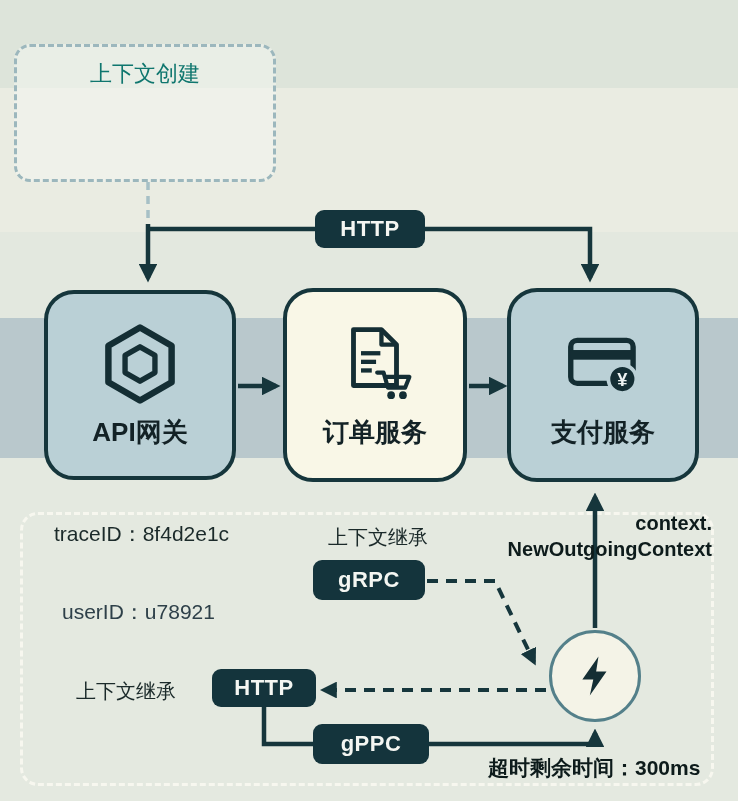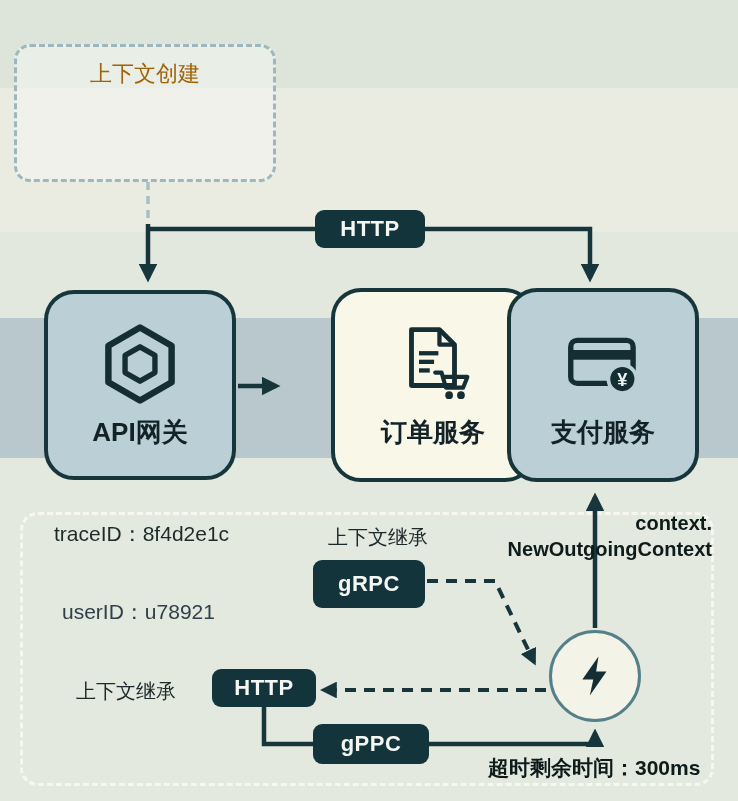--- a/index.html
+++ b/index.html
@@ -15,51 +15,51 @@
   .band-blue{top:318px;height:140px;background:#b9c8cc;}
   .band-bottom{top:458px;height:343px;background:#e4e9e0;}
 
   .ctx-box{
     position:absolute; left:14px; top:44px; width:262px; height:138px;
     border:3px dashed #9cb7bd; border-radius:16px;
     background:rgba(243,246,240,0.55); box-sizing:border-box;
   }
   .ctx-title{
     position:absolute; left:0; right:0; top:12px; text-align:center;
-    font-size:22px; font-weight:500; color:#a16207;
+    font-size:22px; font-weight:500; color:#0f766e;
   }
   .ctx-code{
     position:absolute; left:14px; top:56px; width:228px; height:62px;
     background:#fcfcf4; border:2px solid #dce3d9; border-radius:6px;
     display:flex; align-items:center; justify-content:center;
     font-size:21px; color:#1d2b2b; box-sizing:border-box;
     box-shadow:0 1px 2px rgba(0,0,0,0.08);
   }
 
   svg.connectors{position:absolute; left:0; top:0; pointer-events:none;}
 
   .badge{
     position:absolute; background:#14343c; color:#f4f6f2;
     font-weight:700; font-size:22px; letter-spacing:0.5px;
     display:flex; align-items:center; justify-content:center;
     border-radius:9px; box-sizing:border-box;
   }
   .badge-http-top{left:315px; top:210px; width:110px; height:38px;}
-  .badge-grpc{left:313px; top:560px; width:112px; height:48px;}
+  .badge-grpc{left:313px; top:560px; width:112px; height:40px;}
   .badge-http-bottom{left:212px; top:669px; width:104px; height:38px;}
   .badge-gppc{left:313px; top:724px; width:116px; height:40px;}
 
   .node{
     position:absolute; top:288px; height:194px;
     border:4px solid #16363c; border-radius:30px; box-sizing:border-box;
     display:flex; flex-direction:column; align-items:center; justify-content:center;
     gap:8px;
   }
   .node-gateway{left:44px; width:192px; height:190px; top:290px; background:#bad0d6;}
-  .node-order{left:283px; width:204px; background:#f9f7e7;margin-left:48px;}
+  .node-order{left:283px; width:184px; background:#f9f7e7;}
   .node-payment{left:507px; width:192px; background:#bad0d6;}
   .node-label{font-size:26px; font-weight:600; color:#132226;}
   .node-icon{width:86px; height:86px;}
 
   .bottom-dashed{
     position:absolute; left:20px; top:512px; width:694px; height:274px;
     border:3px dashed #f7f7ef; border-radius:18px; box-sizing:border-box;
   }
 
   .txt{position:absolute; color:#1b2a2a; white-space:nowrap;}

